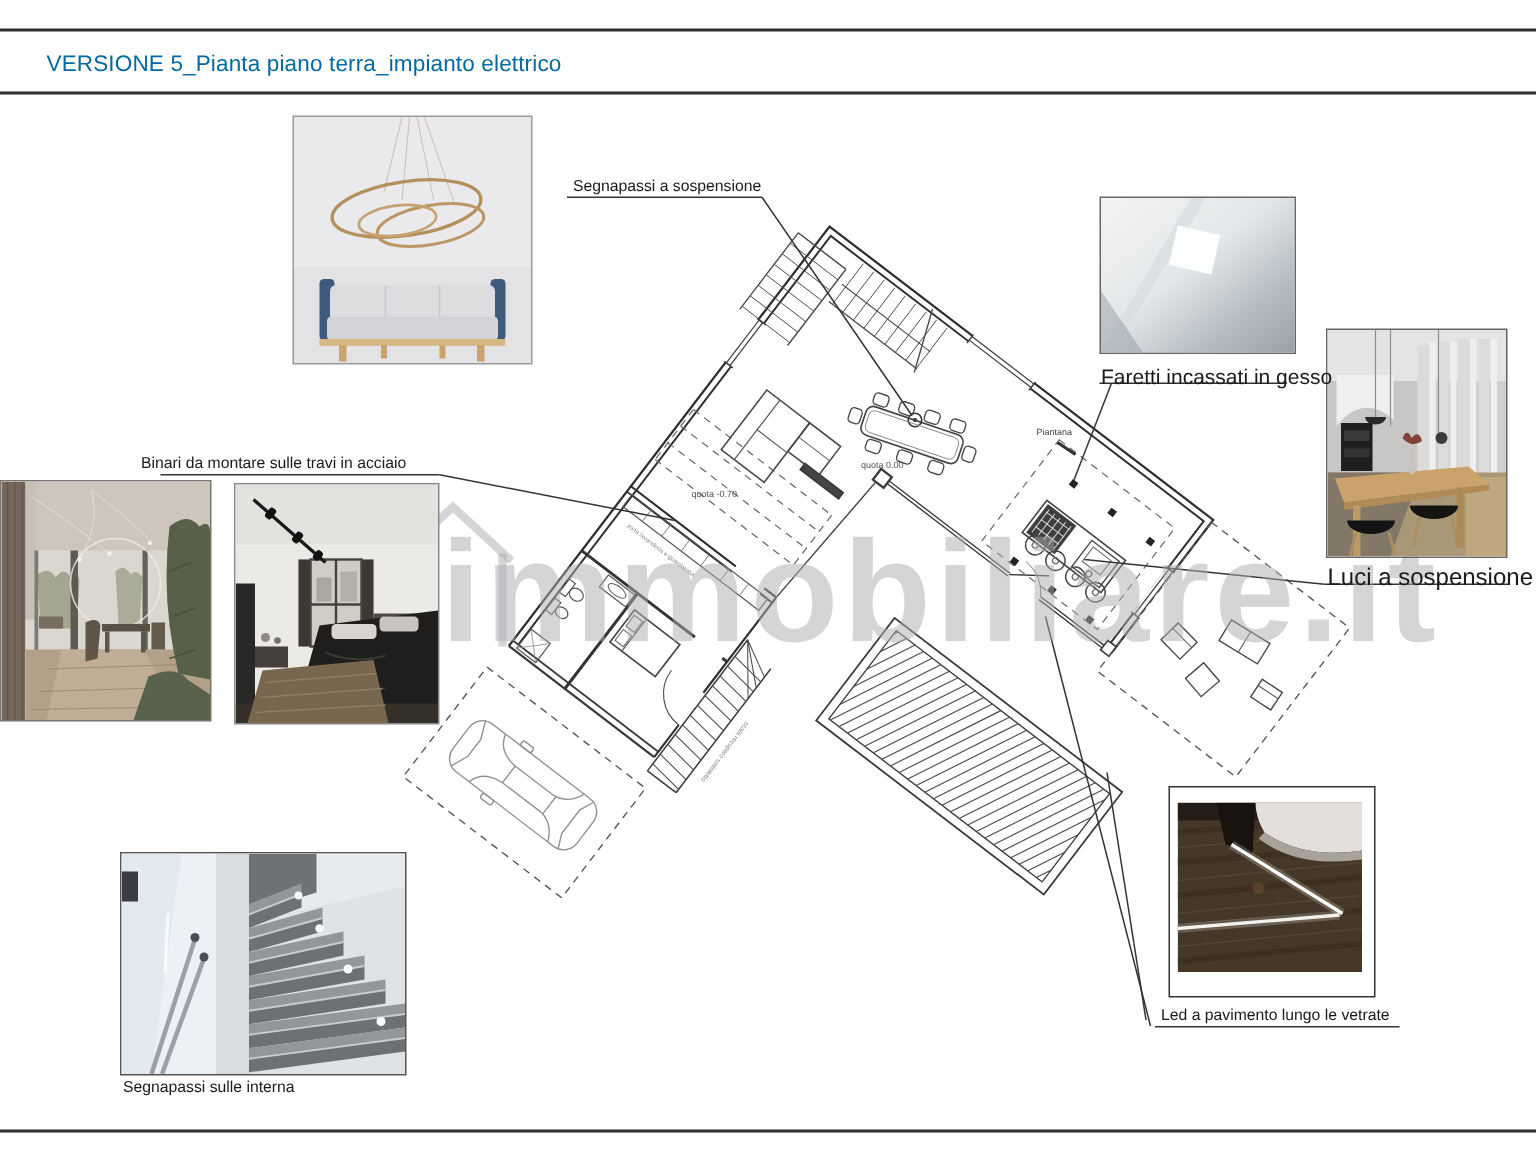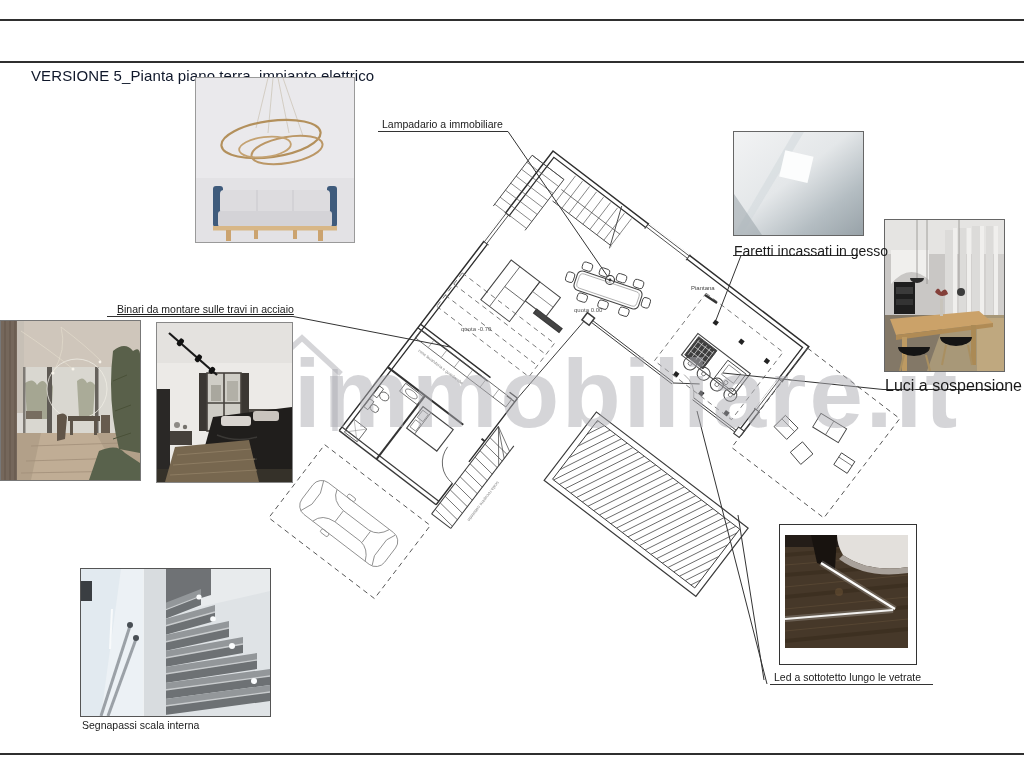--- a/index.html
+++ b/index.html
@@ -5,21 +5,21 @@
 body{-webkit-font-smoothing:antialiased;width:1024px;height:768px;background:#ffffff;font-family:"Liberation Sans", sans-serif;position:relative;overflow:hidden;}
 </style></head>
 <body>
 
 <div style="position:absolute;left:0;top:19px;width:1024px;height:1.6px;background:#2f2f2f;"></div>
 
 <div style="position:absolute;left:0;top:61px;width:1024px;height:1.6px;background:#2f2f2f;"></div>
 
 <div style="position:absolute;left:0;top:753px;width:1024px;height:2px;background:#2f2f2f;"></div>
 
-<div style="position:absolute;left:31px;top:34px;font-size:15px;color:#0f172a;letter-spacing:0.1px;margin-top:33px;">VERSIONE 5_Pianta piano terra_impianto elettrico</div>
+<div style="position:absolute;left:31px;top:34px;font-size:15px;color:#0369a1;letter-spacing:0.1px;">VERSIONE 5_Pianta piano terra_impianto elettrico</div>
 
 <svg style="position:absolute;left:0;top:0;" width="1024" height="768" viewBox="0 0 1024 768">
 
 <g transform="translate(553,151) rotate(37.4)" fill="none">
 
 <path d="M 0,352 L 0,0 L 322,0 L 322,112" stroke="#2e2e2e" stroke-width="1.5" fill="none"></path>
 <path d="M 4.5,347 L 4.5,4.5 L 317.5,4.5 L 317.5,108" stroke="#2e2e2e" stroke-width="1.3" fill="none"></path>
 
 <rect x="120.0" y="-1.2" width="52.0" height="7.2" stroke="#3a3a3a" stroke-width="0" fill="#ffffff"></rect>
 <line x1="120.0" y1="0.6" x2="172.0" y2="0.6" stroke="#3a3a3a" stroke-width="0.8"></line>
@@ -564,22 +564,22 @@
 <path d="M 58,20 Q 84,38 123,32 L 123,38 Q 80,44 54,24 Z" fill="#a9a29b"></path>
 <g>
 <line x1="36" y1="28" x2="110" y2="74" stroke="#ffffff" stroke-width="6" opacity="0.2"></line>
 <line x1="36" y1="28" x2="110" y2="74" stroke="#fdfdfc" stroke-width="2.2"></line>
 <line x1="0" y1="84" x2="108" y2="75" stroke="#ffffff" stroke-width="6" opacity="0.2"></line>
 <line x1="0" y1="84" x2="108" y2="75" stroke="#f2f1ef" stroke-width="2.2"></line>
 </g>
 <circle cx="54" cy="57" r="4" fill="#6d5336" opacity="0.5"></circle>
 </svg></div>
 
-<div style="position:absolute;font-size:10.5px;color:#1a1a1a;white-space:nowrap;left:382px;top:118px;">Lampadario a immobiliare</div>
-
-<div style="position:absolute;font-size:10.5px;color:#1a1a1a;white-space:nowrap;left:117px;top:303px;text-decoration:underline;">Binari da montare sulle travi in acciaio</div>
+<div style="position:absolute;font-size:10.5px;color:#1a1a1a;white-space:nowrap;left:382px;top:118px;">Segnapassi a sospensione</div>
+
+<div style="position:absolute;font-size:10.5px;color:#1a1a1a;white-space:nowrap;left:94px;top:303px;">Binari da montare sulle travi in acciaio</div>
 
 <div style="position:absolute;font-size:14px;color:#1a1a1a;white-space:nowrap;left:734px;top:243px;">Faretti incassati in gesso</div>
 
 <div style="position:absolute;font-size:16px;color:#1a1a1a;white-space:nowrap;left:885px;top:377px;">Luci a sospensione isola</div>
 
-<div style="position:absolute;font-size:10.5px;color:#1a1a1a;white-space:nowrap;left:774px;top:671px;">Led a sottotetto lungo le vetrate</div>
-
-<div style="position:absolute;font-size:10.5px;color:#1a1a1a;white-space:nowrap;left:82px;top:719px;">Segnapassi scala interna</div>
+<div style="position:absolute;font-size:10.5px;color:#1a1a1a;white-space:nowrap;left:774px;top:671px;">Led a pavimento lungo le vetrate</div>
+
+<div style="position:absolute;font-size:10.5px;color:#1a1a1a;white-space:nowrap;left:82px;top:719px;">Segnapassi sulle interna</div>
 </body></html>

